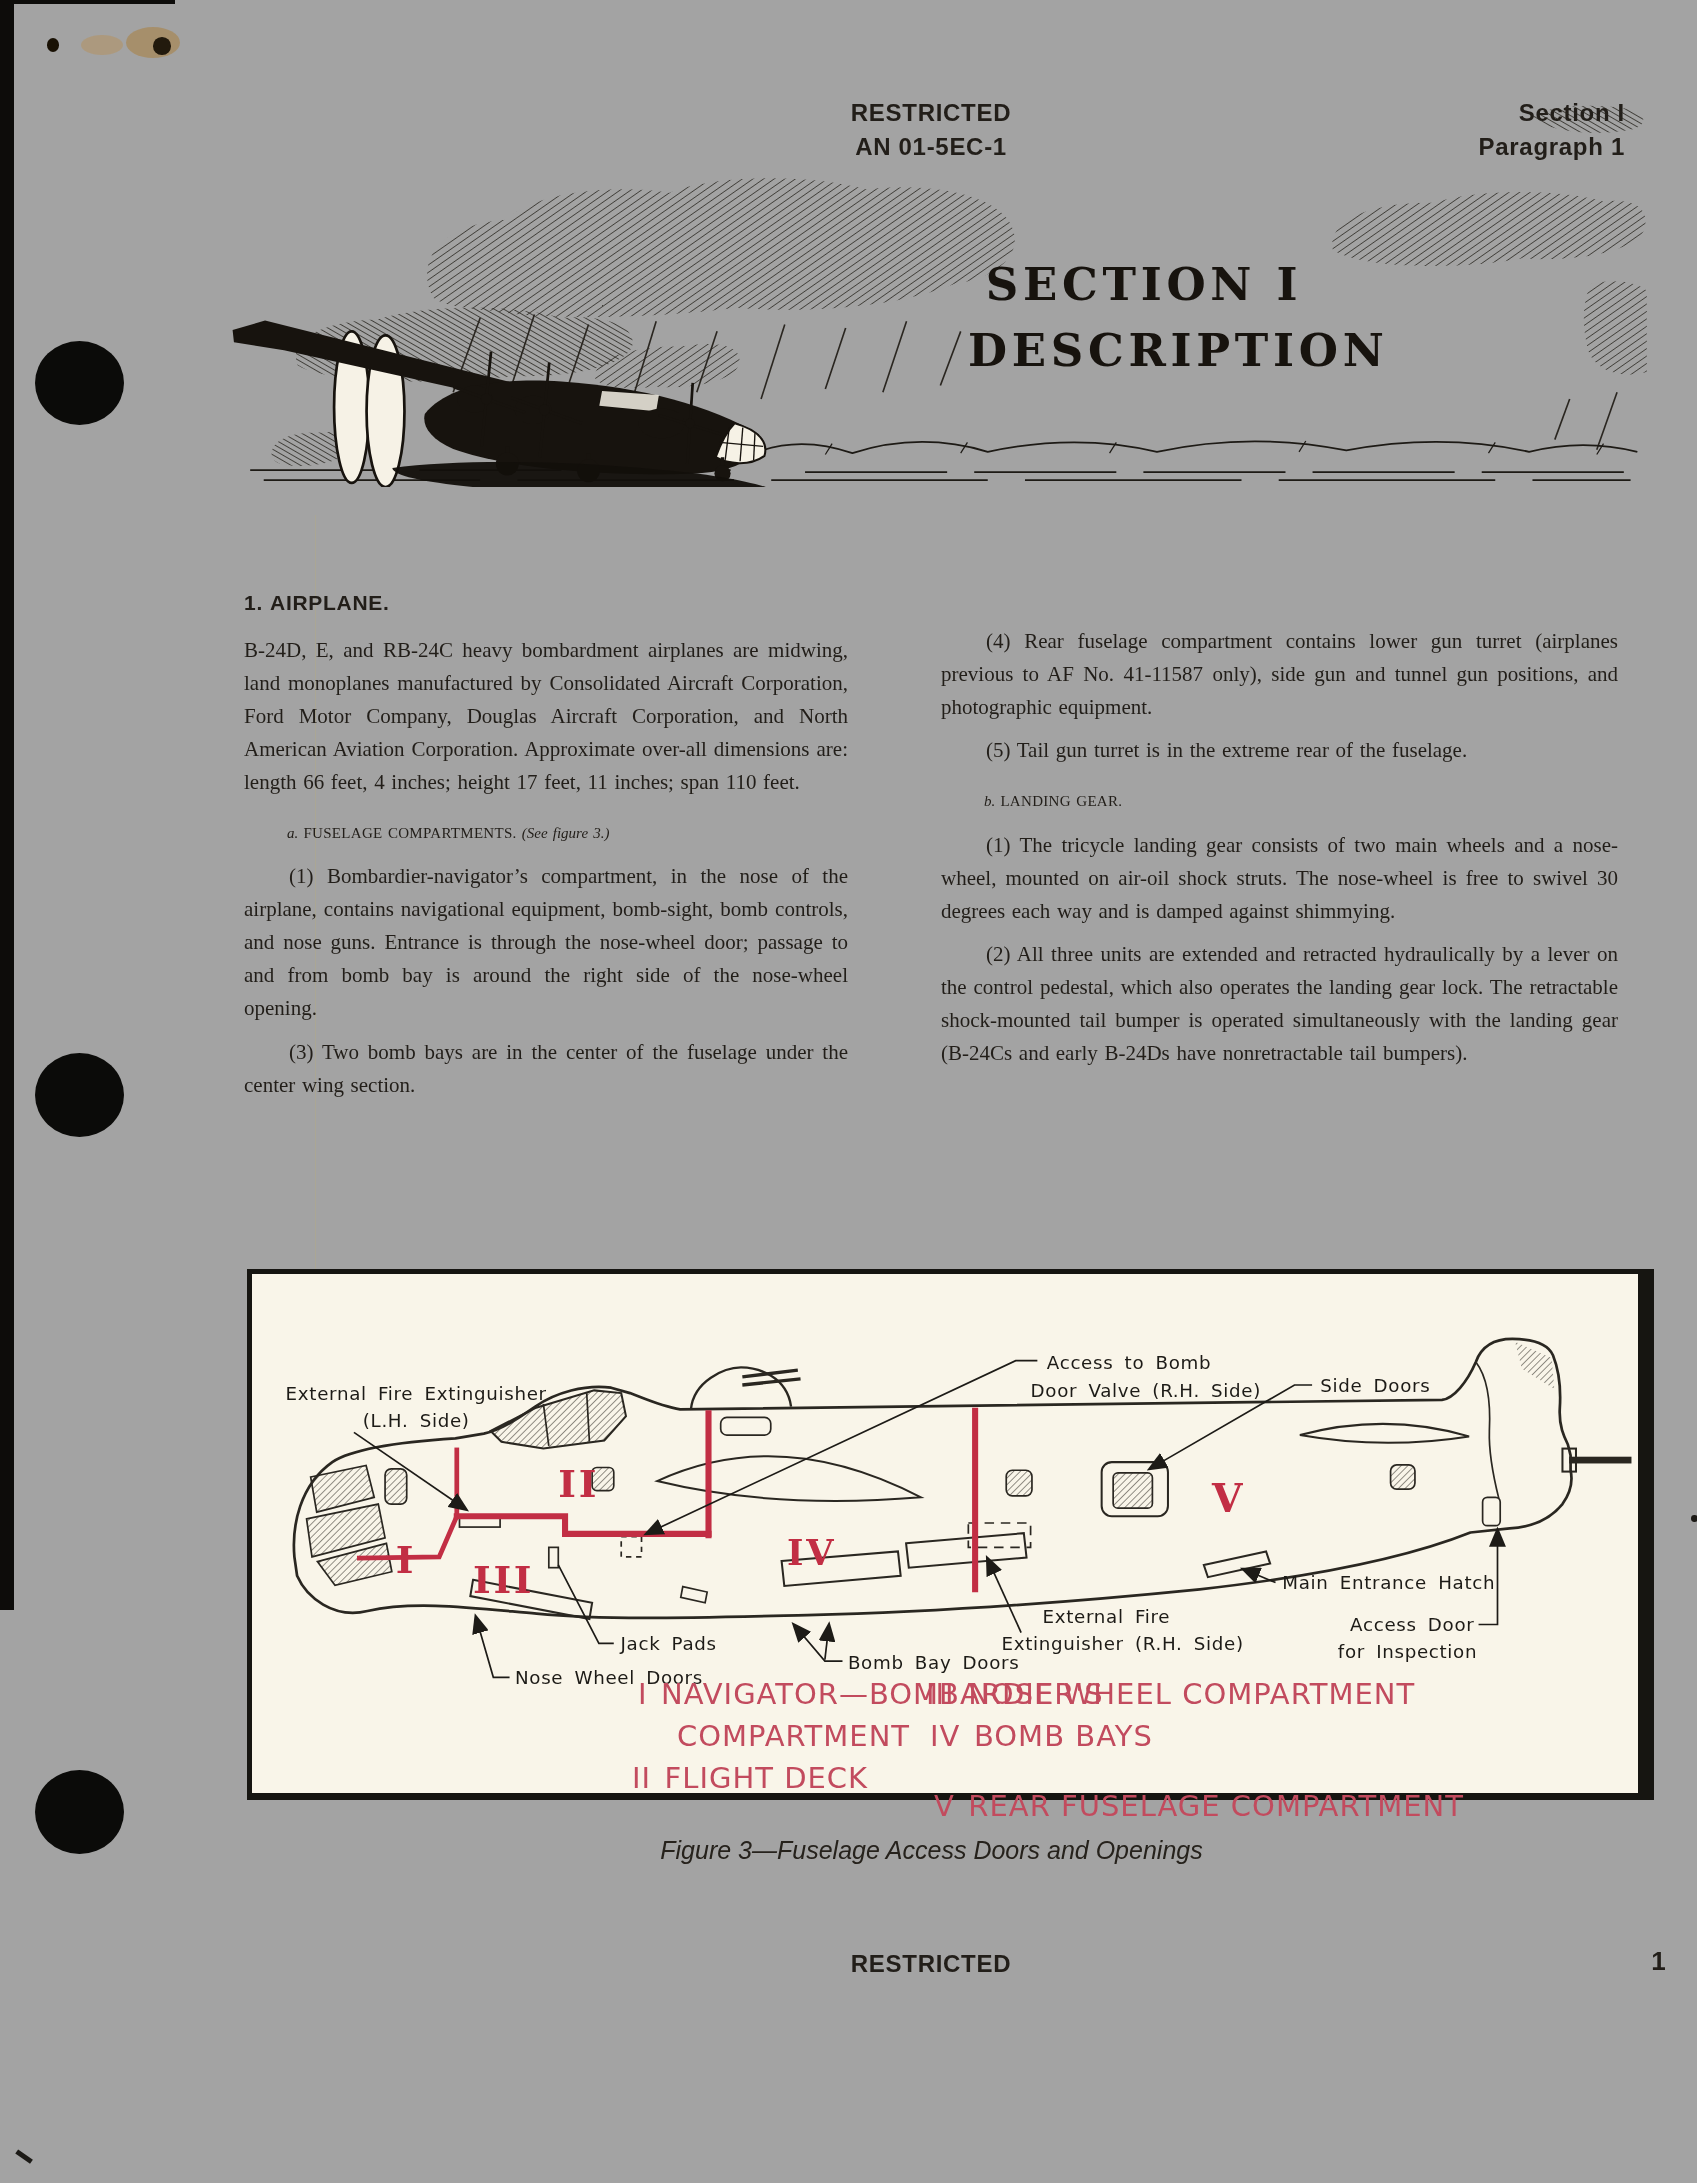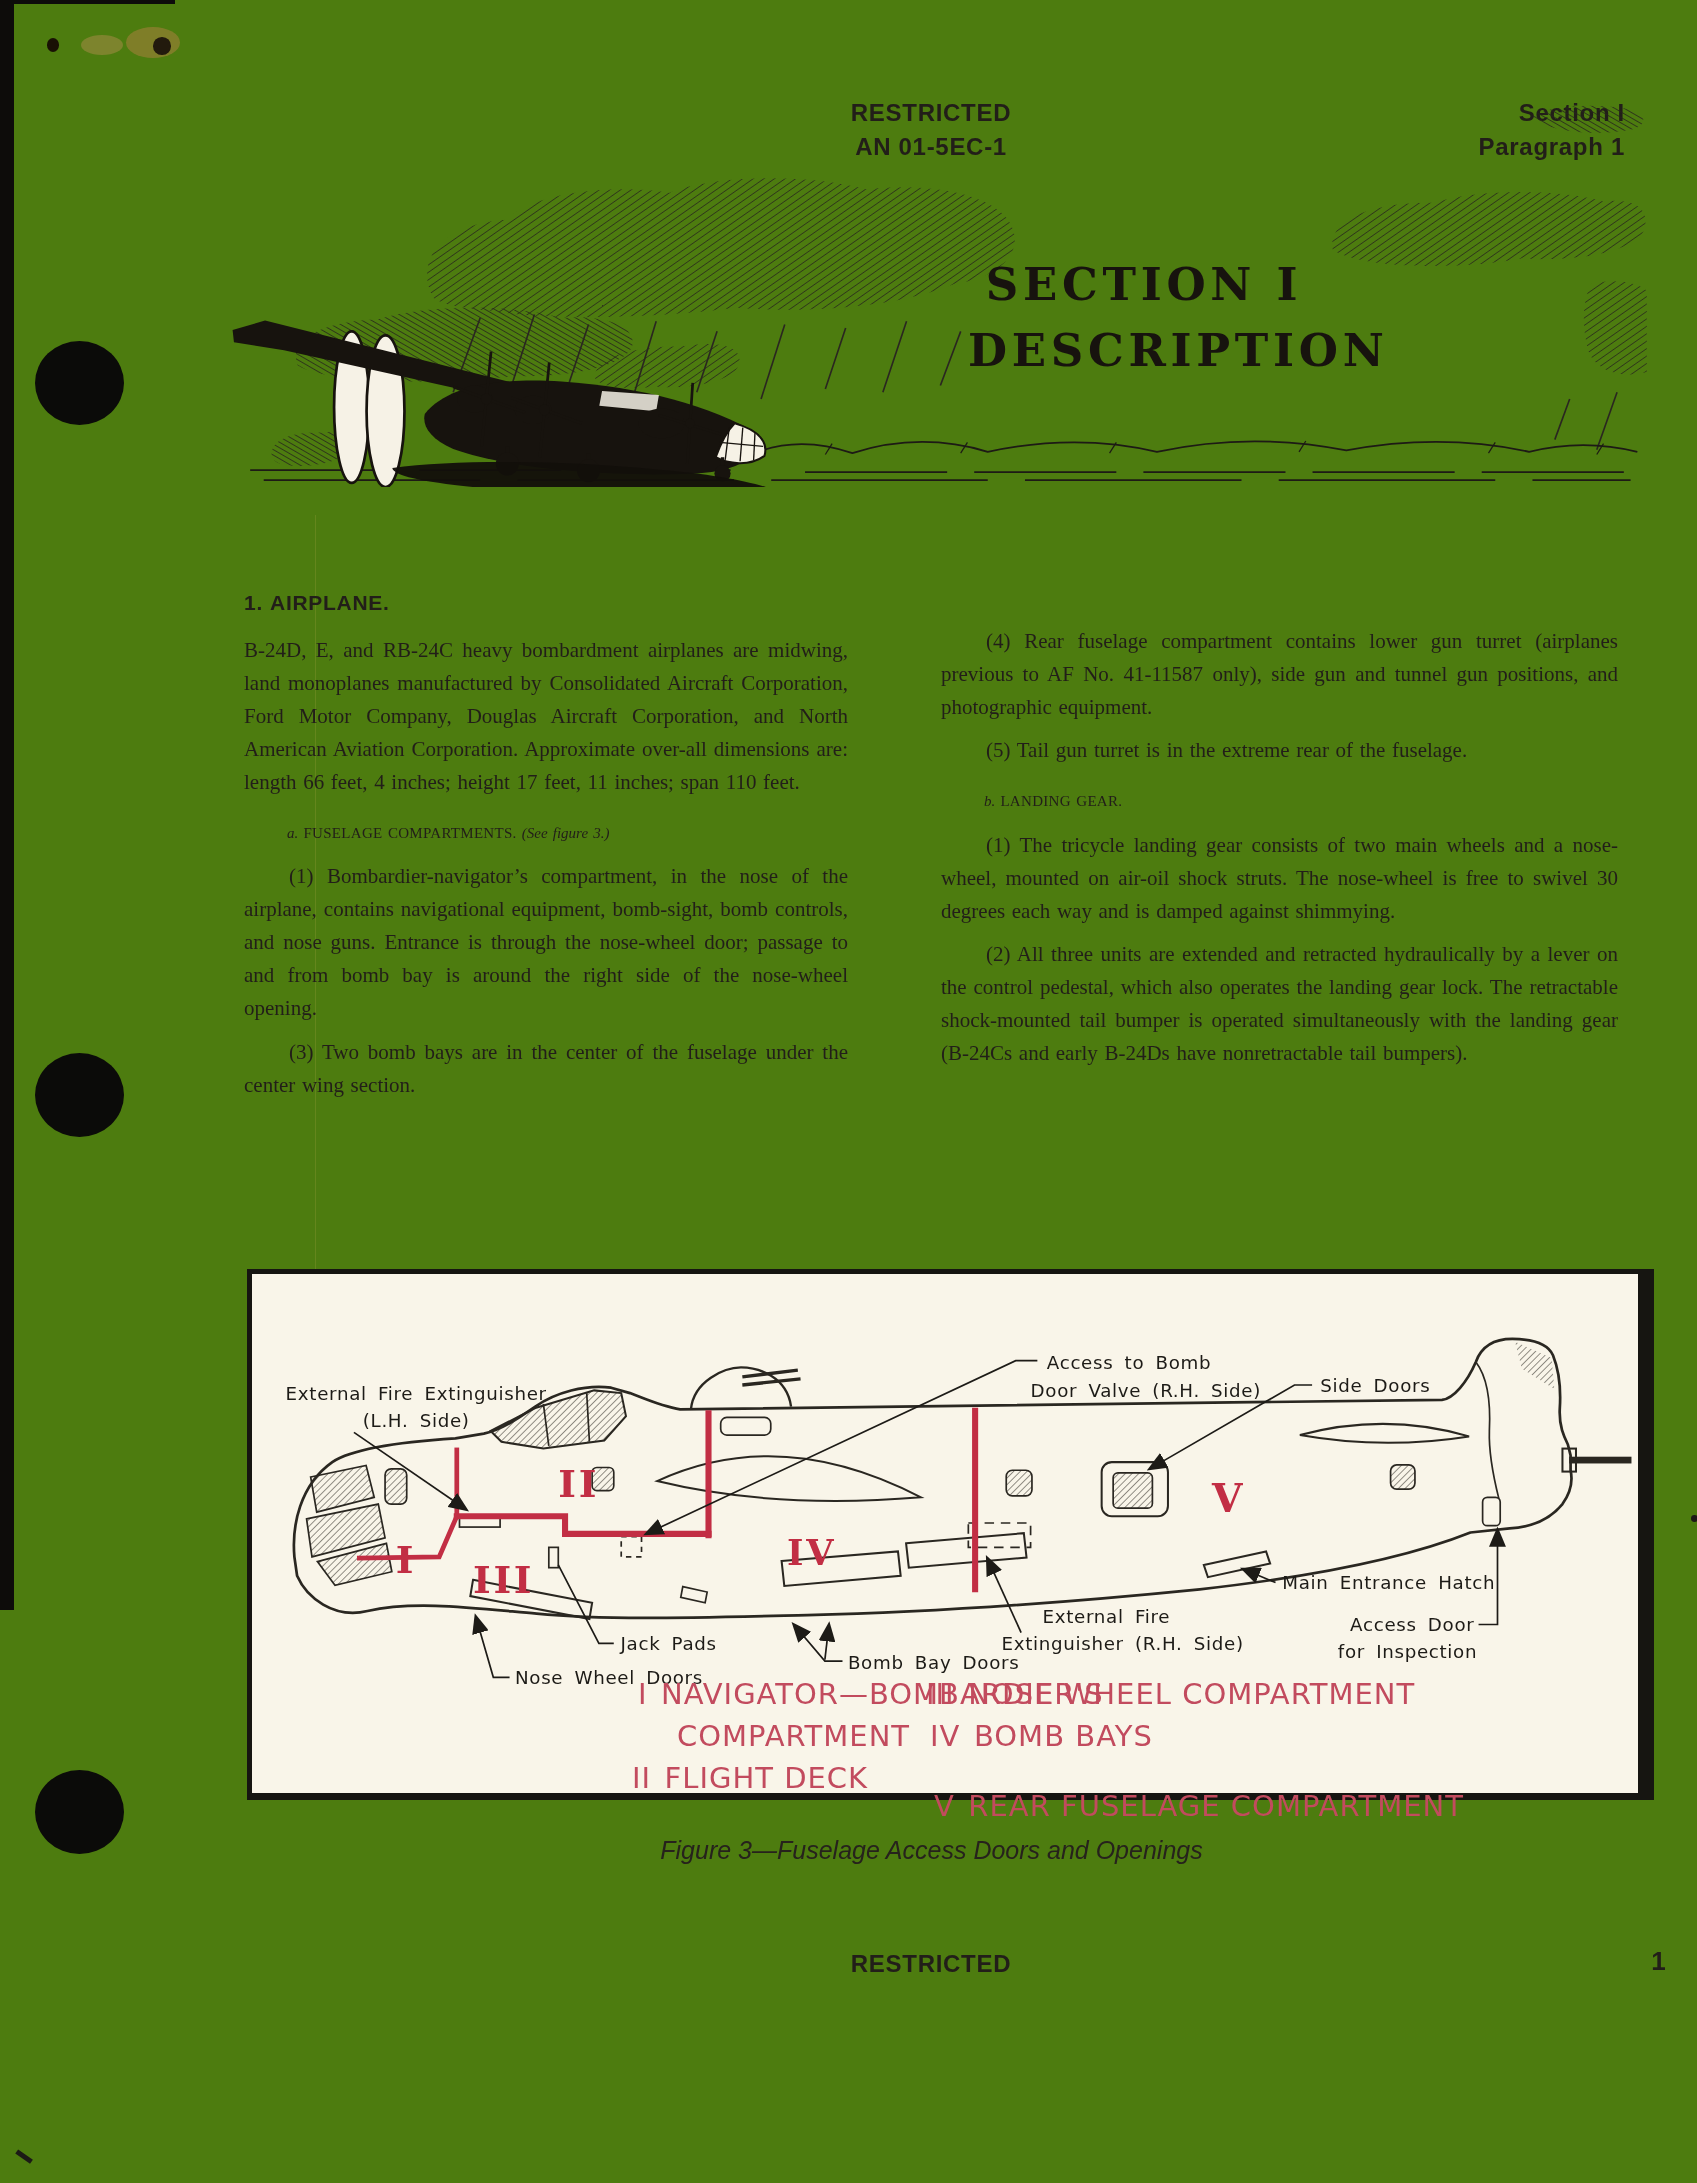--- a/index.html
+++ b/index.html
@@ -1,16 +1,16 @@
 <!DOCTYPE html>
 <html style="font-size:10.8px"><head>
 <meta charset="utf-8">
 <style>
   html,body{margin:0;padding:0;background:#6b6b6b;}
-  .page{position:relative;width:1698px;height:2183px;background:#4d7c0f;overflow:hidden;
+  .page{position:relative;width:1698px;height:2183px;background:#a3a3a3;overflow:hidden;
         font-family:"Liberation Serif",serif;color:#221e19;}
   
   .edge-left{position:absolute;left:0;top:0;width:13.5px;height:1610px;background:#0d0c0a;}
   .edge-top{position:absolute;left:0;top:0;width:175px;height:4.1px;background:#0d0c0a;}
   .hole{position:absolute;width:89px;height:84px;border-radius:50%;background:#0b0b09;}
   .stain{position:absolute;border-radius:50%;}
   .crease{position:absolute;left:315px;top:515px;width:1.4px;height:785px;background:rgba(205,185,90,.18);}
   .mark{position:absolute;background:#1c1a16;}
   .hdr-center{position:absolute;left:694px;top:96px;width:474px;text-align:center;
               font-family:"Liberation Sans",sans-serif;font-weight:bold;font-size:24px;line-height:34px;letter-spacing:0.7px;}

